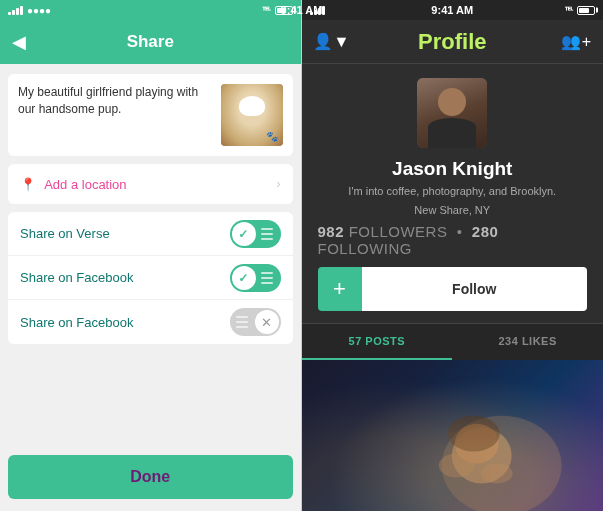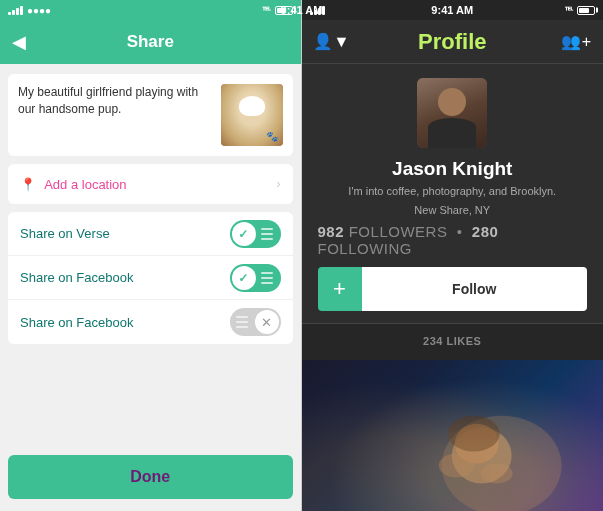--- a/index.html
+++ b/index.html
@@ -632,20 +632,23 @@
       <div class="plus-btn">
         <span>+</span>
       </div>
       <div class="follow-btn">
         <span class="follow-label">Follow</span>
       </div>
     </div>
   </div>
 
   <div class="tabs-row">
+    <div class="tab-item active">
+      <span class="tab-label">57 POSTS</span>
+    </div>
     <div class="tab-item">
       <span class="tab-label">234 LIKES</span>
     </div>
   </div>
 
   <div class="photo-grid">
     <div class="photo-fill">
       <div class="photo-overlay"></div>
       
       <svg width="100%" height="100%" viewBox="0 0 302 200" preserveAspectRatio="xMidYMid slice">

